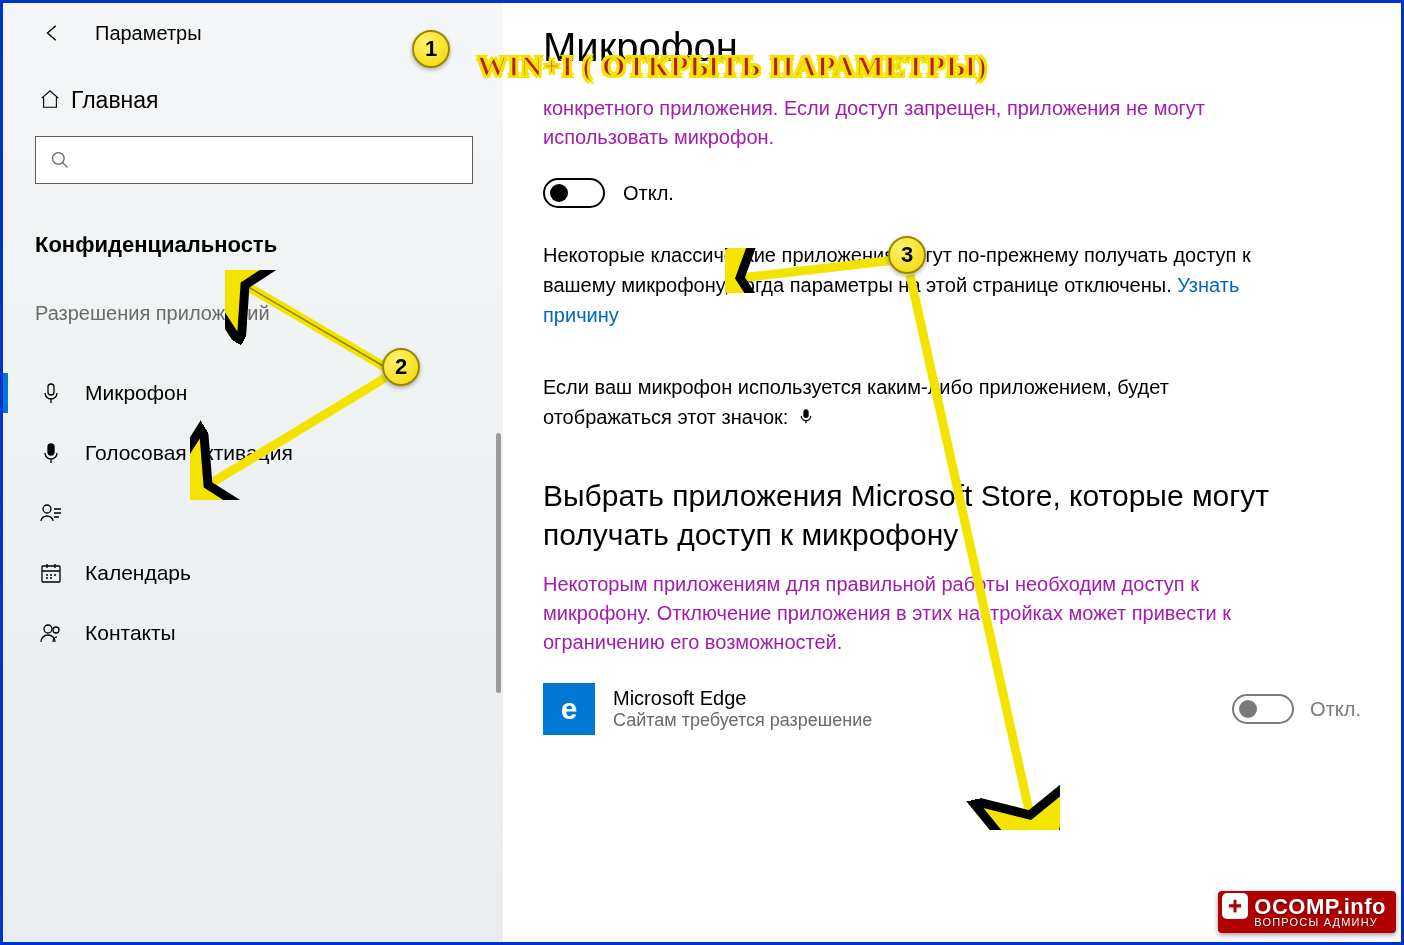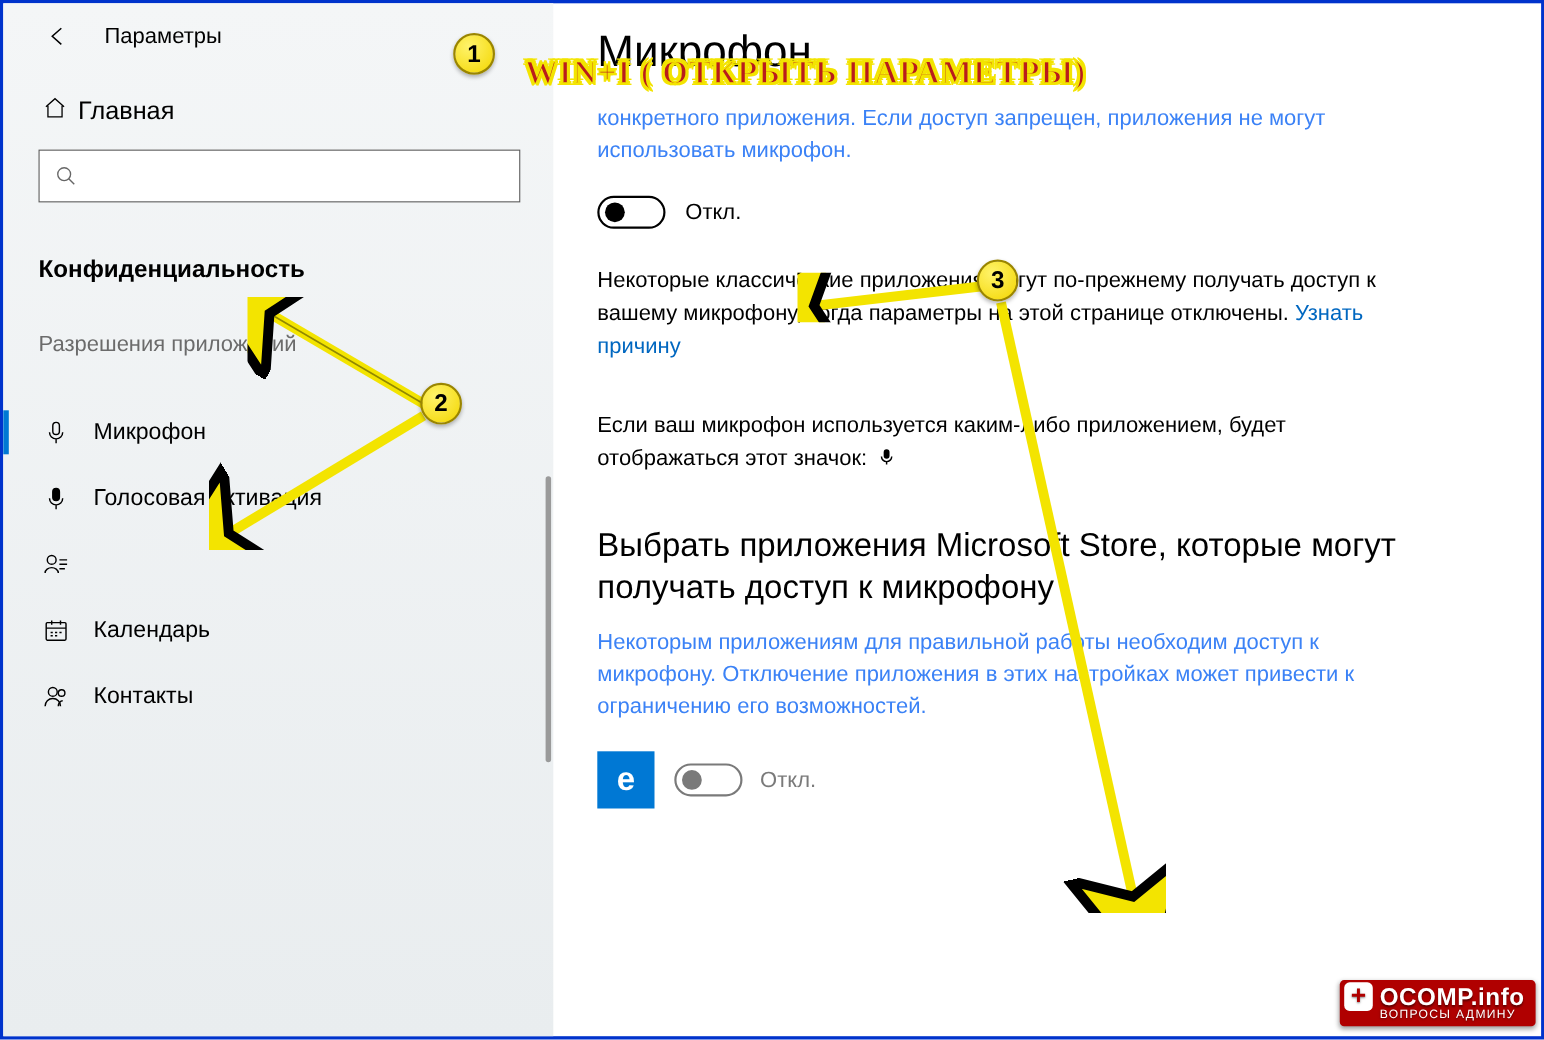--- a/index.html
+++ b/index.html
@@ -27,21 +27,21 @@
 .nav-item { display:flex; align-items:center; gap:22px; padding:18px 20px 18px 36px; font-size:21px; color:#000; cursor:pointer; position:relative; }
 .nav-item.active::before { content:""; position:absolute; left:0; top:10px; bottom:10px; width:5px; background:#0078d4; }
 .nav-item .icn { width:24px; height:24px; display:flex; align-items:center; justify-content:center; }
 .nav-item .icn svg { stroke:#000; stroke-width:1.3; fill:none; }
 
 .vscroll { position:absolute; right:2px; top:430px; width:5px; height:260px; background:#9a9a9a; border-radius:3px; }
 
 
 .main { flex:1; padding:22px 40px 10px 40px; position:relative; overflow:hidden; }
 .page-title { font-size:40px; font-weight:400; color:#000; margin-bottom:24px; }
-.desc { font-size:20px; color:#3b82f6; line-height:1.45; margin-bottom:26px; max-width:740px; }
+.desc { font-size:20px; color:#a21caf; line-height:1.45; margin-bottom:26px; max-width:740px; }
 .toggle-row { display:flex; align-items:center; gap:18px; margin-bottom:32px; }
 .toggle { width:62px; height:30px; border:2px solid #000; border-radius:16px; position:relative; cursor:pointer; background:#fff; }
 .toggle .knob { position:absolute; left:5px; top:4px; width:18px; height:18px; border-radius:50%; background:#000; }
 .toggle.dim { border-color:#7a7a7a; }
 .toggle.dim .knob { background:#7a7a7a; }
 .toggle-label { font-size:20px; color:#000; }
 .toggle-label.dim { color:#7a7a7a; }
 .block-text { font-size:20px; color:#000; line-height:1.5; max-width:760px; margin-bottom:42px; }
 .block-text a { color:#0067c0; text-decoration:none; cursor:pointer; }
 .mic-inline { display:inline-block; vertical-align:-2px; margin-left:4px; }
@@ -181,20 +181,24 @@
               <path d="M5 12a7 7 0 0 0 14 0 M12 19v4" stroke="#000" stroke-width="2" fill="none"></path>
             </svg>
       </span>
     </div>
 
     <div class="sub-heading">Выбрать приложения Microsoft Store, которые могут получать доступ к микрофону</div>
     <div class="desc">Некоторым приложениям для правильной работы необходим доступ к микрофону. Отключение приложения в этих настройках может привести к ограничению его возможностей.</div>
 
     <div class="app-row">
       <div class="app-icon">e</div>
+      <div class="app-meta">
+        <div class="app-name">Microsoft Edge</div>
+        <div class="app-sub">Сайтам требуется разрешение</div>
+      </div>
       <div class="app-toggle-wrap">
         <div class="toggle dim">
               <div class="knob"></div>
             </div>
         <div class="toggle-label dim">Откл.</div>
       </div>
     </div>
   </div>
 
 </div>

